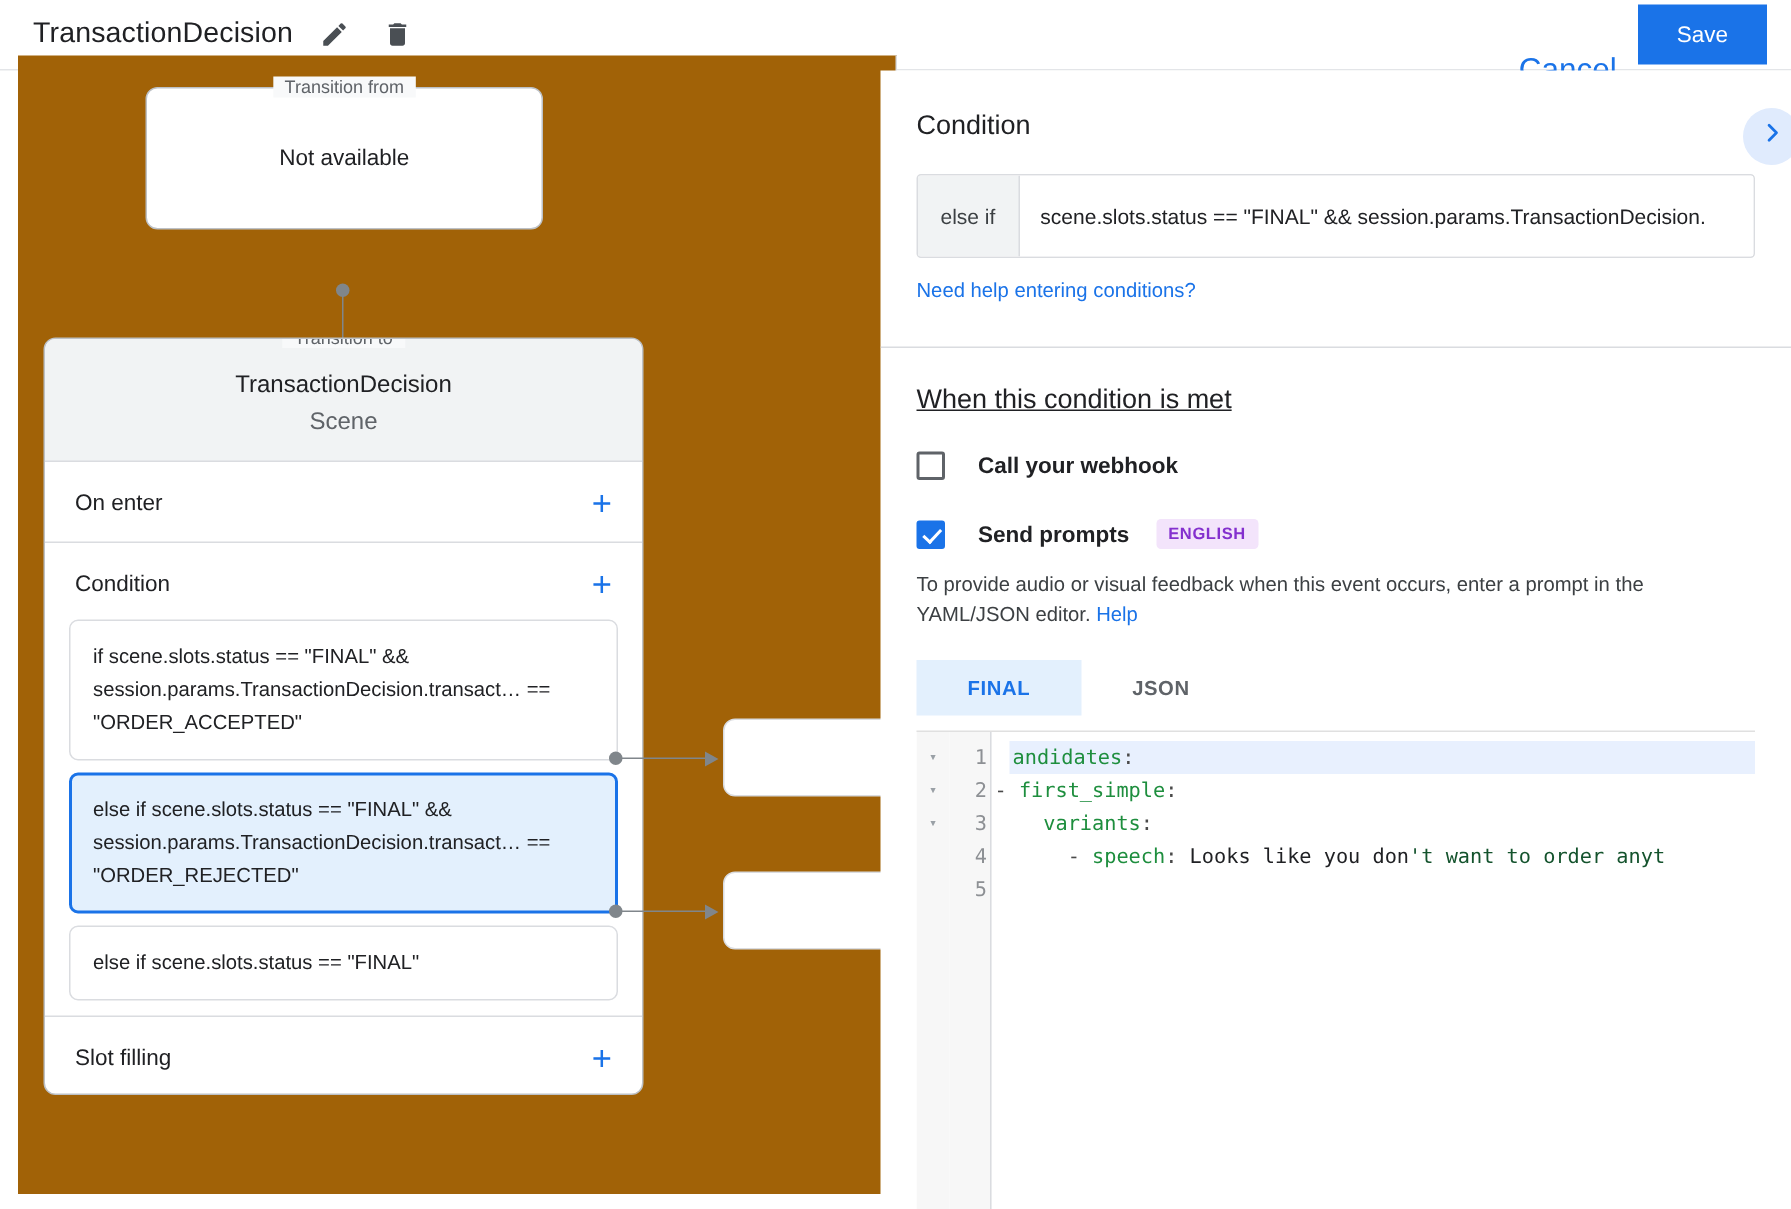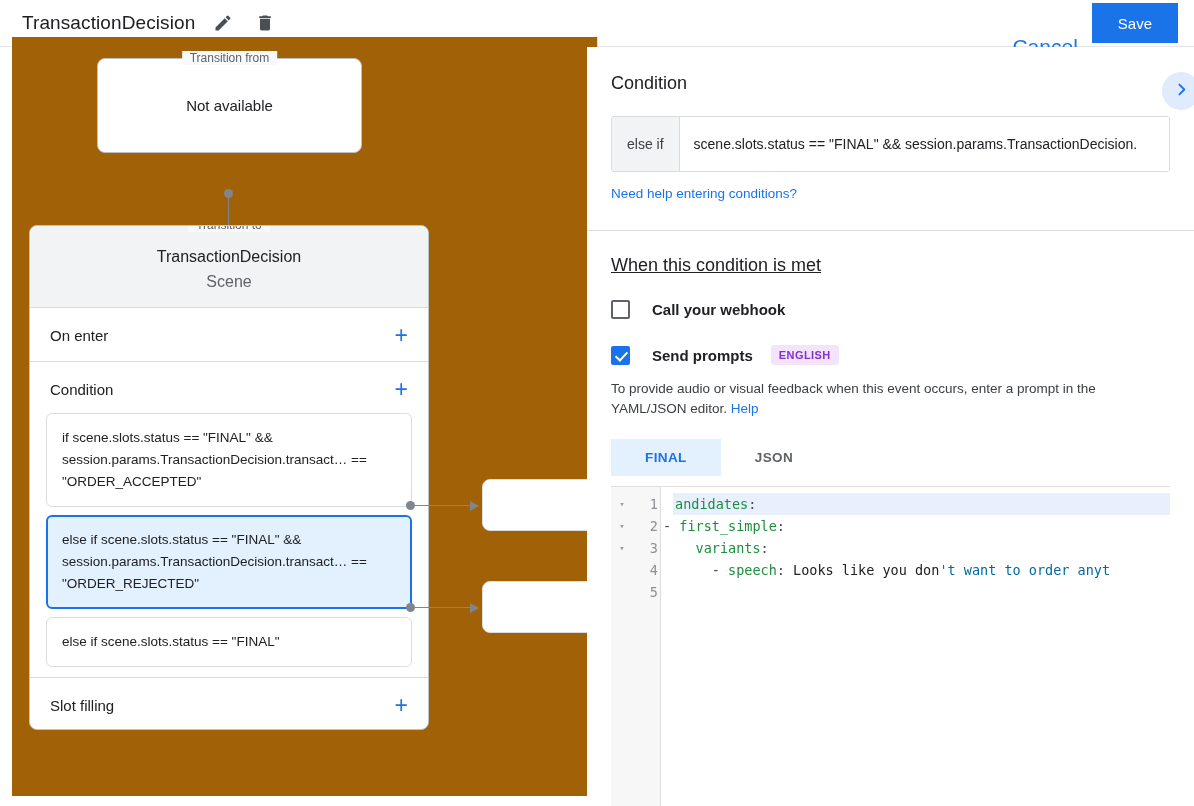--- a/index.html
+++ b/index.html
@@ -381,21 +381,21 @@
   }
   .code-line {
     height: 22px; line-height: 22px;
     white-space: pre;
     padding-left: 2px;
   }
   .code-line.active { background: #e8f0fe; margin-left: 12px; }
   .tok-key { color: #1e8e3e; }
   .tok-punc { color: #4a4a4a; }
   .tok-plain { color: #202124; }
-  .tok-str { color: #0369a1; text-align: center; }
+  .tok-str { color: #14532d; text-align: center; }
 </style>
 </head>
 <body>
 
 <div class="header">
   <div class="header-title">TransactionDecision</div>
 
   <div class="header-icon-btn">
     <span>
       <svg width="20" height="20" viewBox="0 0 24 24" fill="#4a4f54">

